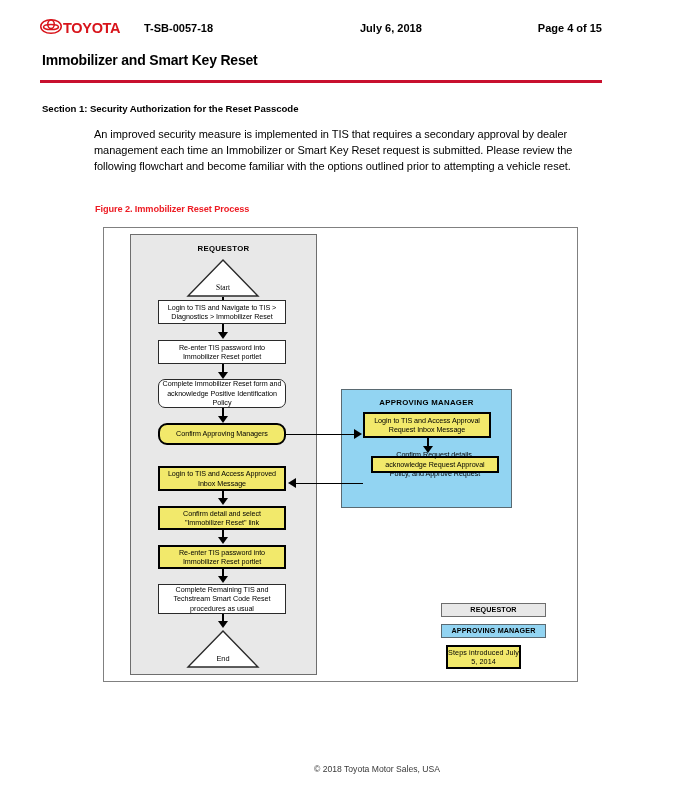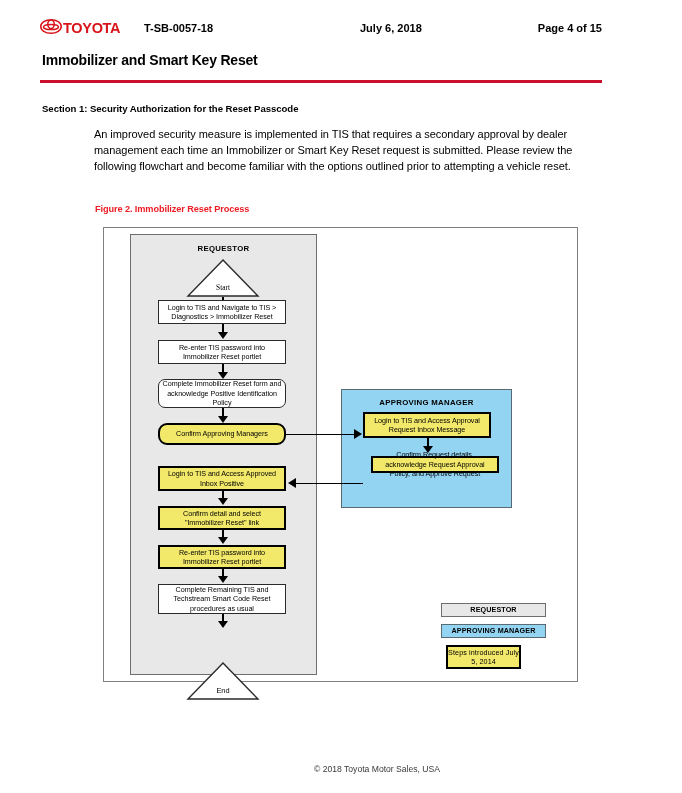--- a/index.html
+++ b/index.html
@@ -307,37 +307,37 @@
 <div class="node node-white" style="left:158px; top:340px; width:128px; height:24px;">Re-enter TIS password into Immobilizer Reset portlet</div>
 <div class="vline" style="left:221.8px; top:364px; height:11px;"></div>
 <div class="arrow-down" style="left:218px; top:372px;"></div>
 
 <div class="node node-white" style="left:158px; top:379px; width:128px; height:29px;border-radius:7px;">Complete Immobilizer Reset form and acknowledge Positive Identification Policy</div>
 <div class="vline" style="left:221.8px; top:408px; height:11px;"></div>
 <div class="arrow-down" style="left:218px; top:416px;"></div>
 
 <div class="node node-yellow" style="left:158px; top:423px; width:128px; height:22px;border-radius:9px;">Confirm Approving Managers</div>
 
-<div class="node node-yellow" style="left:158px; top:466px; width:128px; height:25px;">Login to TIS and Access Approved Inbox Positive</div>
+<div class="node node-yellow" style="left:158px; top:466px; width:128px; height:25px;">Login to TIS and Access Approved Inbox Message</div>
 <div class="vline" style="left:221.8px; top:491px; height:10px;"></div>
 <div class="arrow-down" style="left:218px; top:498px;"></div>
 
 <div class="node node-yellow" style="left:158px; top:506px; width:128px; height:24px;">Confirm detail and select "Immobilizer Reset" link</div>
 <div class="vline" style="left:221.8px; top:530px; height:10px;"></div>
 <div class="arrow-down" style="left:218px; top:537px;"></div>
 
 <div class="node node-yellow" style="left:158px; top:545px; width:128px; height:24px;">Re-enter TIS password into Immobilizer Reset portlet</div>
 <div class="vline" style="left:221.8px; top:569px; height:10px;"></div>
 <div class="arrow-down" style="left:218px; top:576px;"></div>
 
 <div class="node node-white" style="left:158px; top:584px; width:128px; height:30px;">Complete Remaining TIS and Techstream Smart Code Reset procedures as usual</div>
 <div class="vline" style="left:221.8px; top:614px; height:10px;"></div>
 <div class="arrow-down" style="left:218px; top:621px;"></div>
 
-<div class="terminator" style="left:186px; top:661px;">
+<div class="terminator" style="left:186px; top:629px;">
   <svg width="74" height="40" viewBox="0 0 74 40">
     <polygon points="37,2 72,38 2,38" fill="#ffffff" stroke="#2A2A2A" stroke-width="1.4"></polygon>
   </svg>
   <div class="tlabel">End</div>
 </div>
 
 <div class="lane-manager">
   <div class="lane-title">APPROVING MANAGER</div>
 </div>
 

